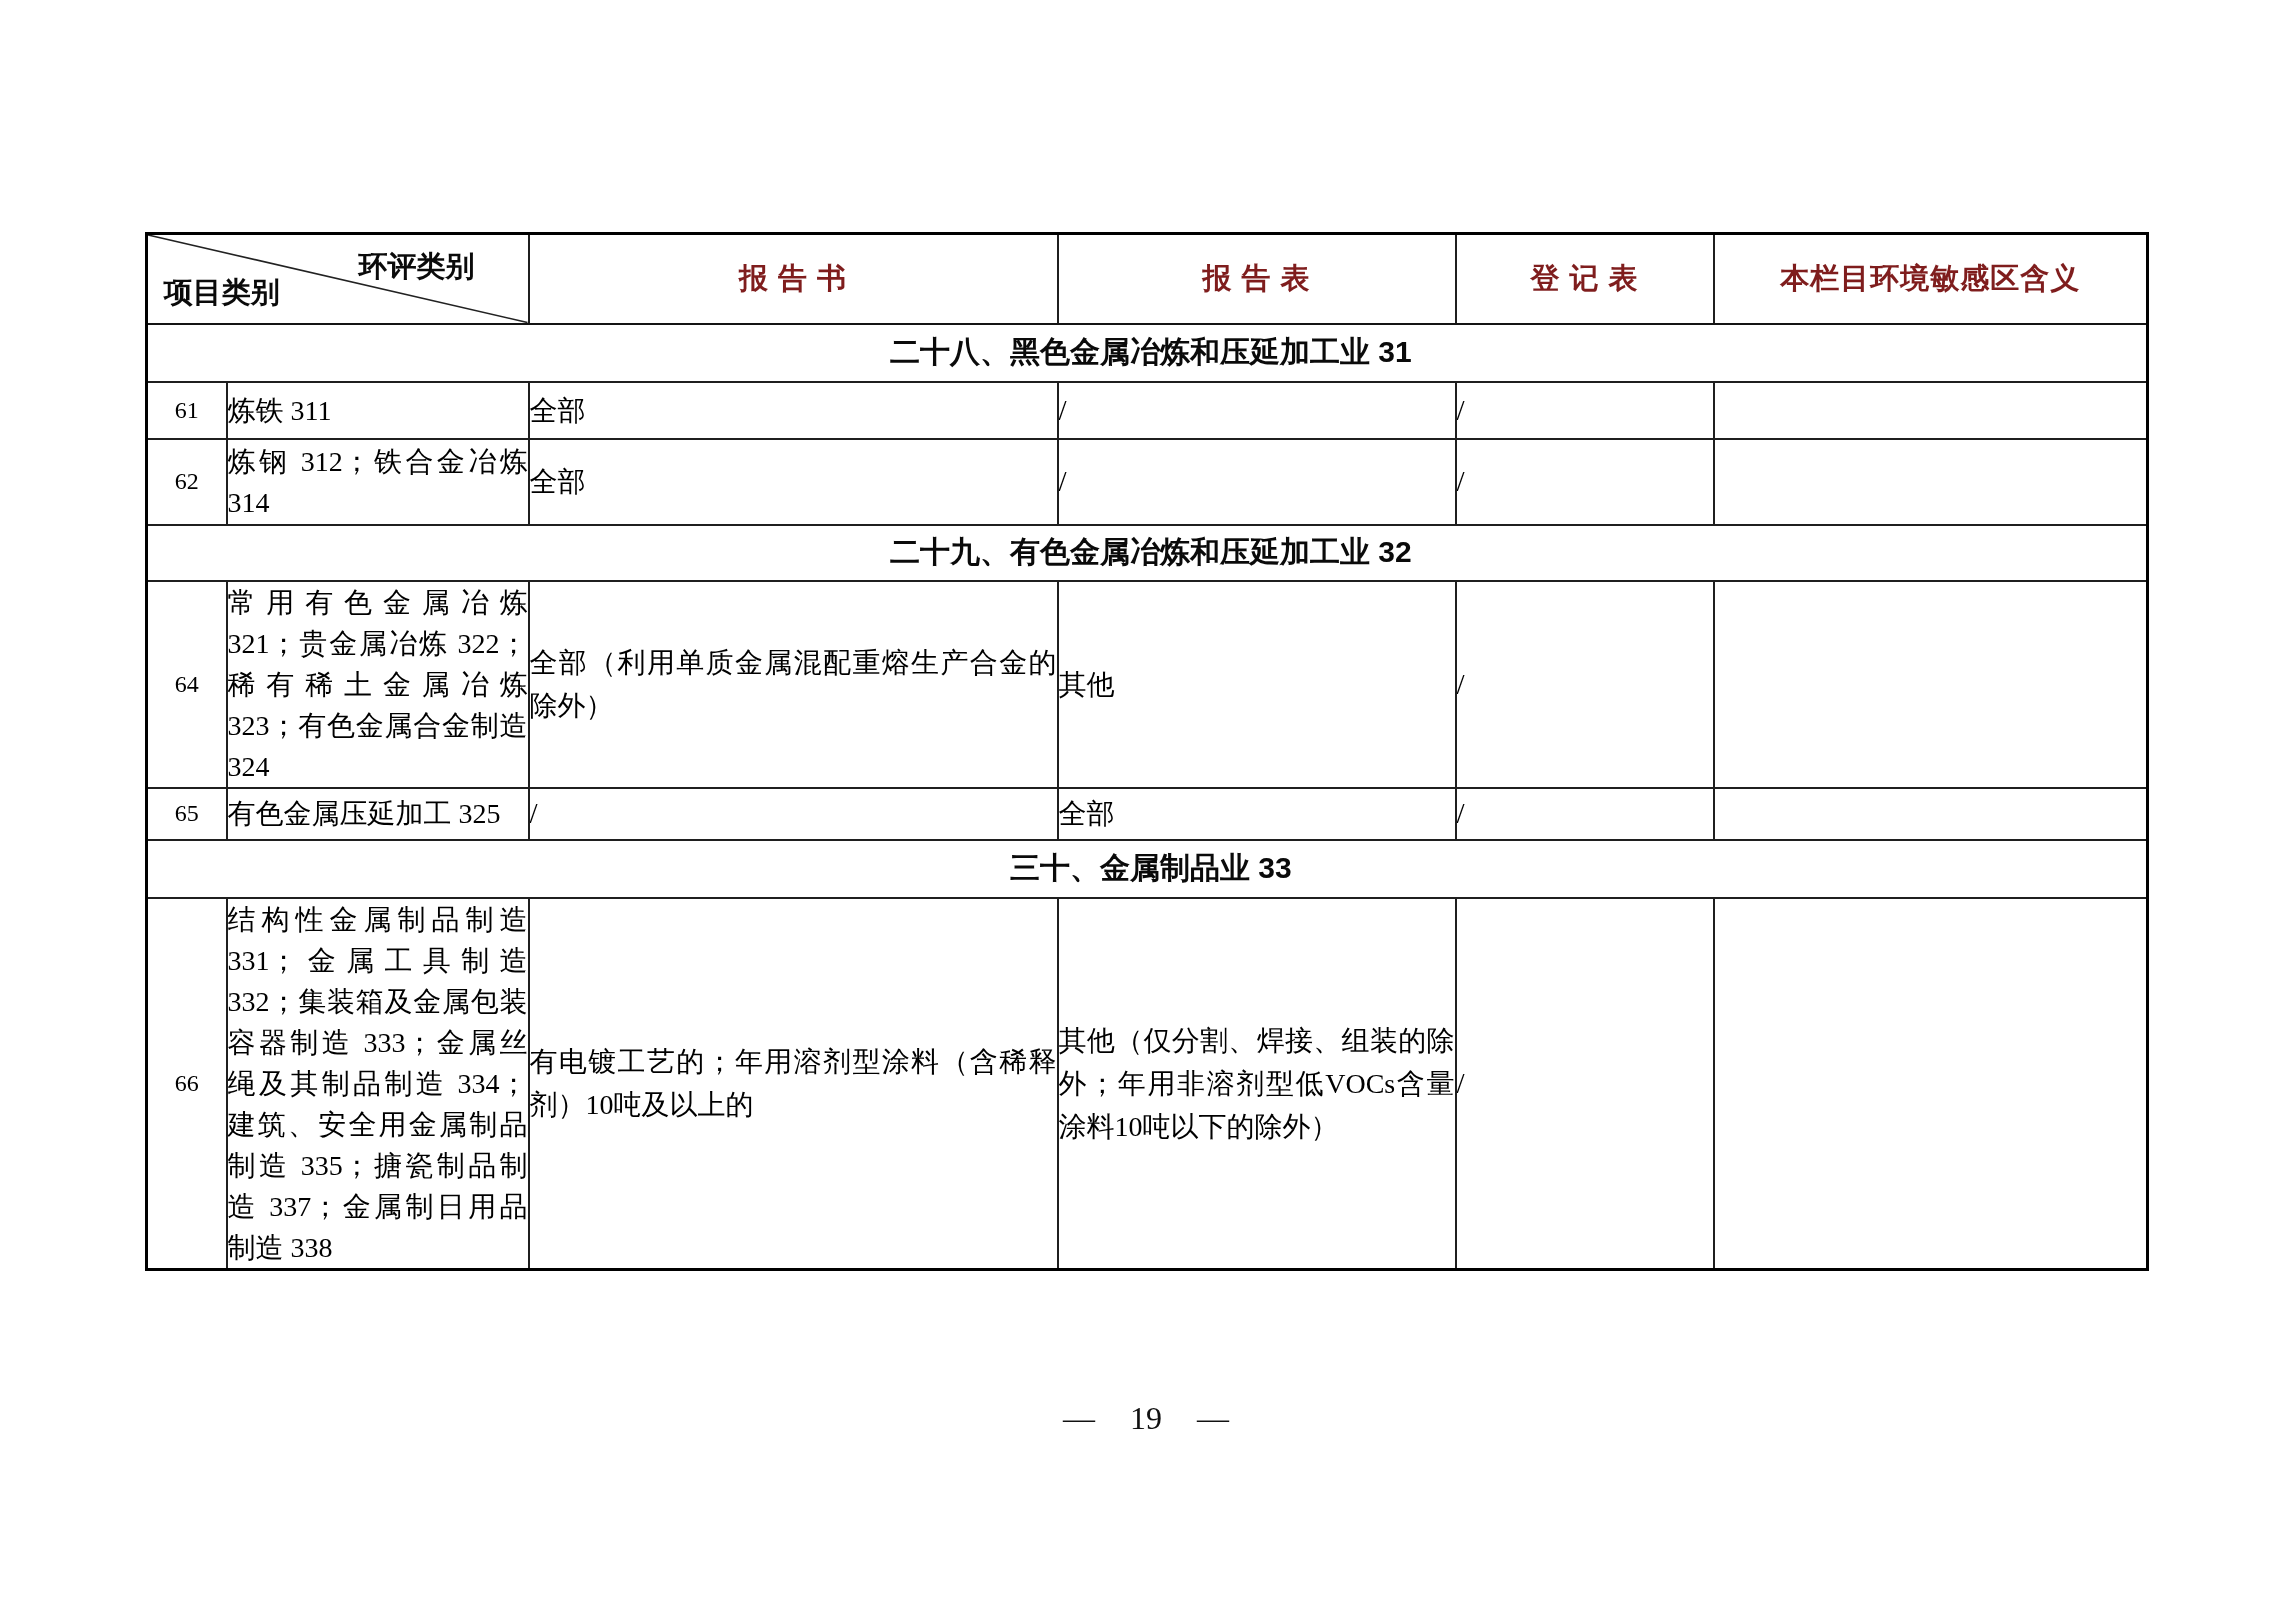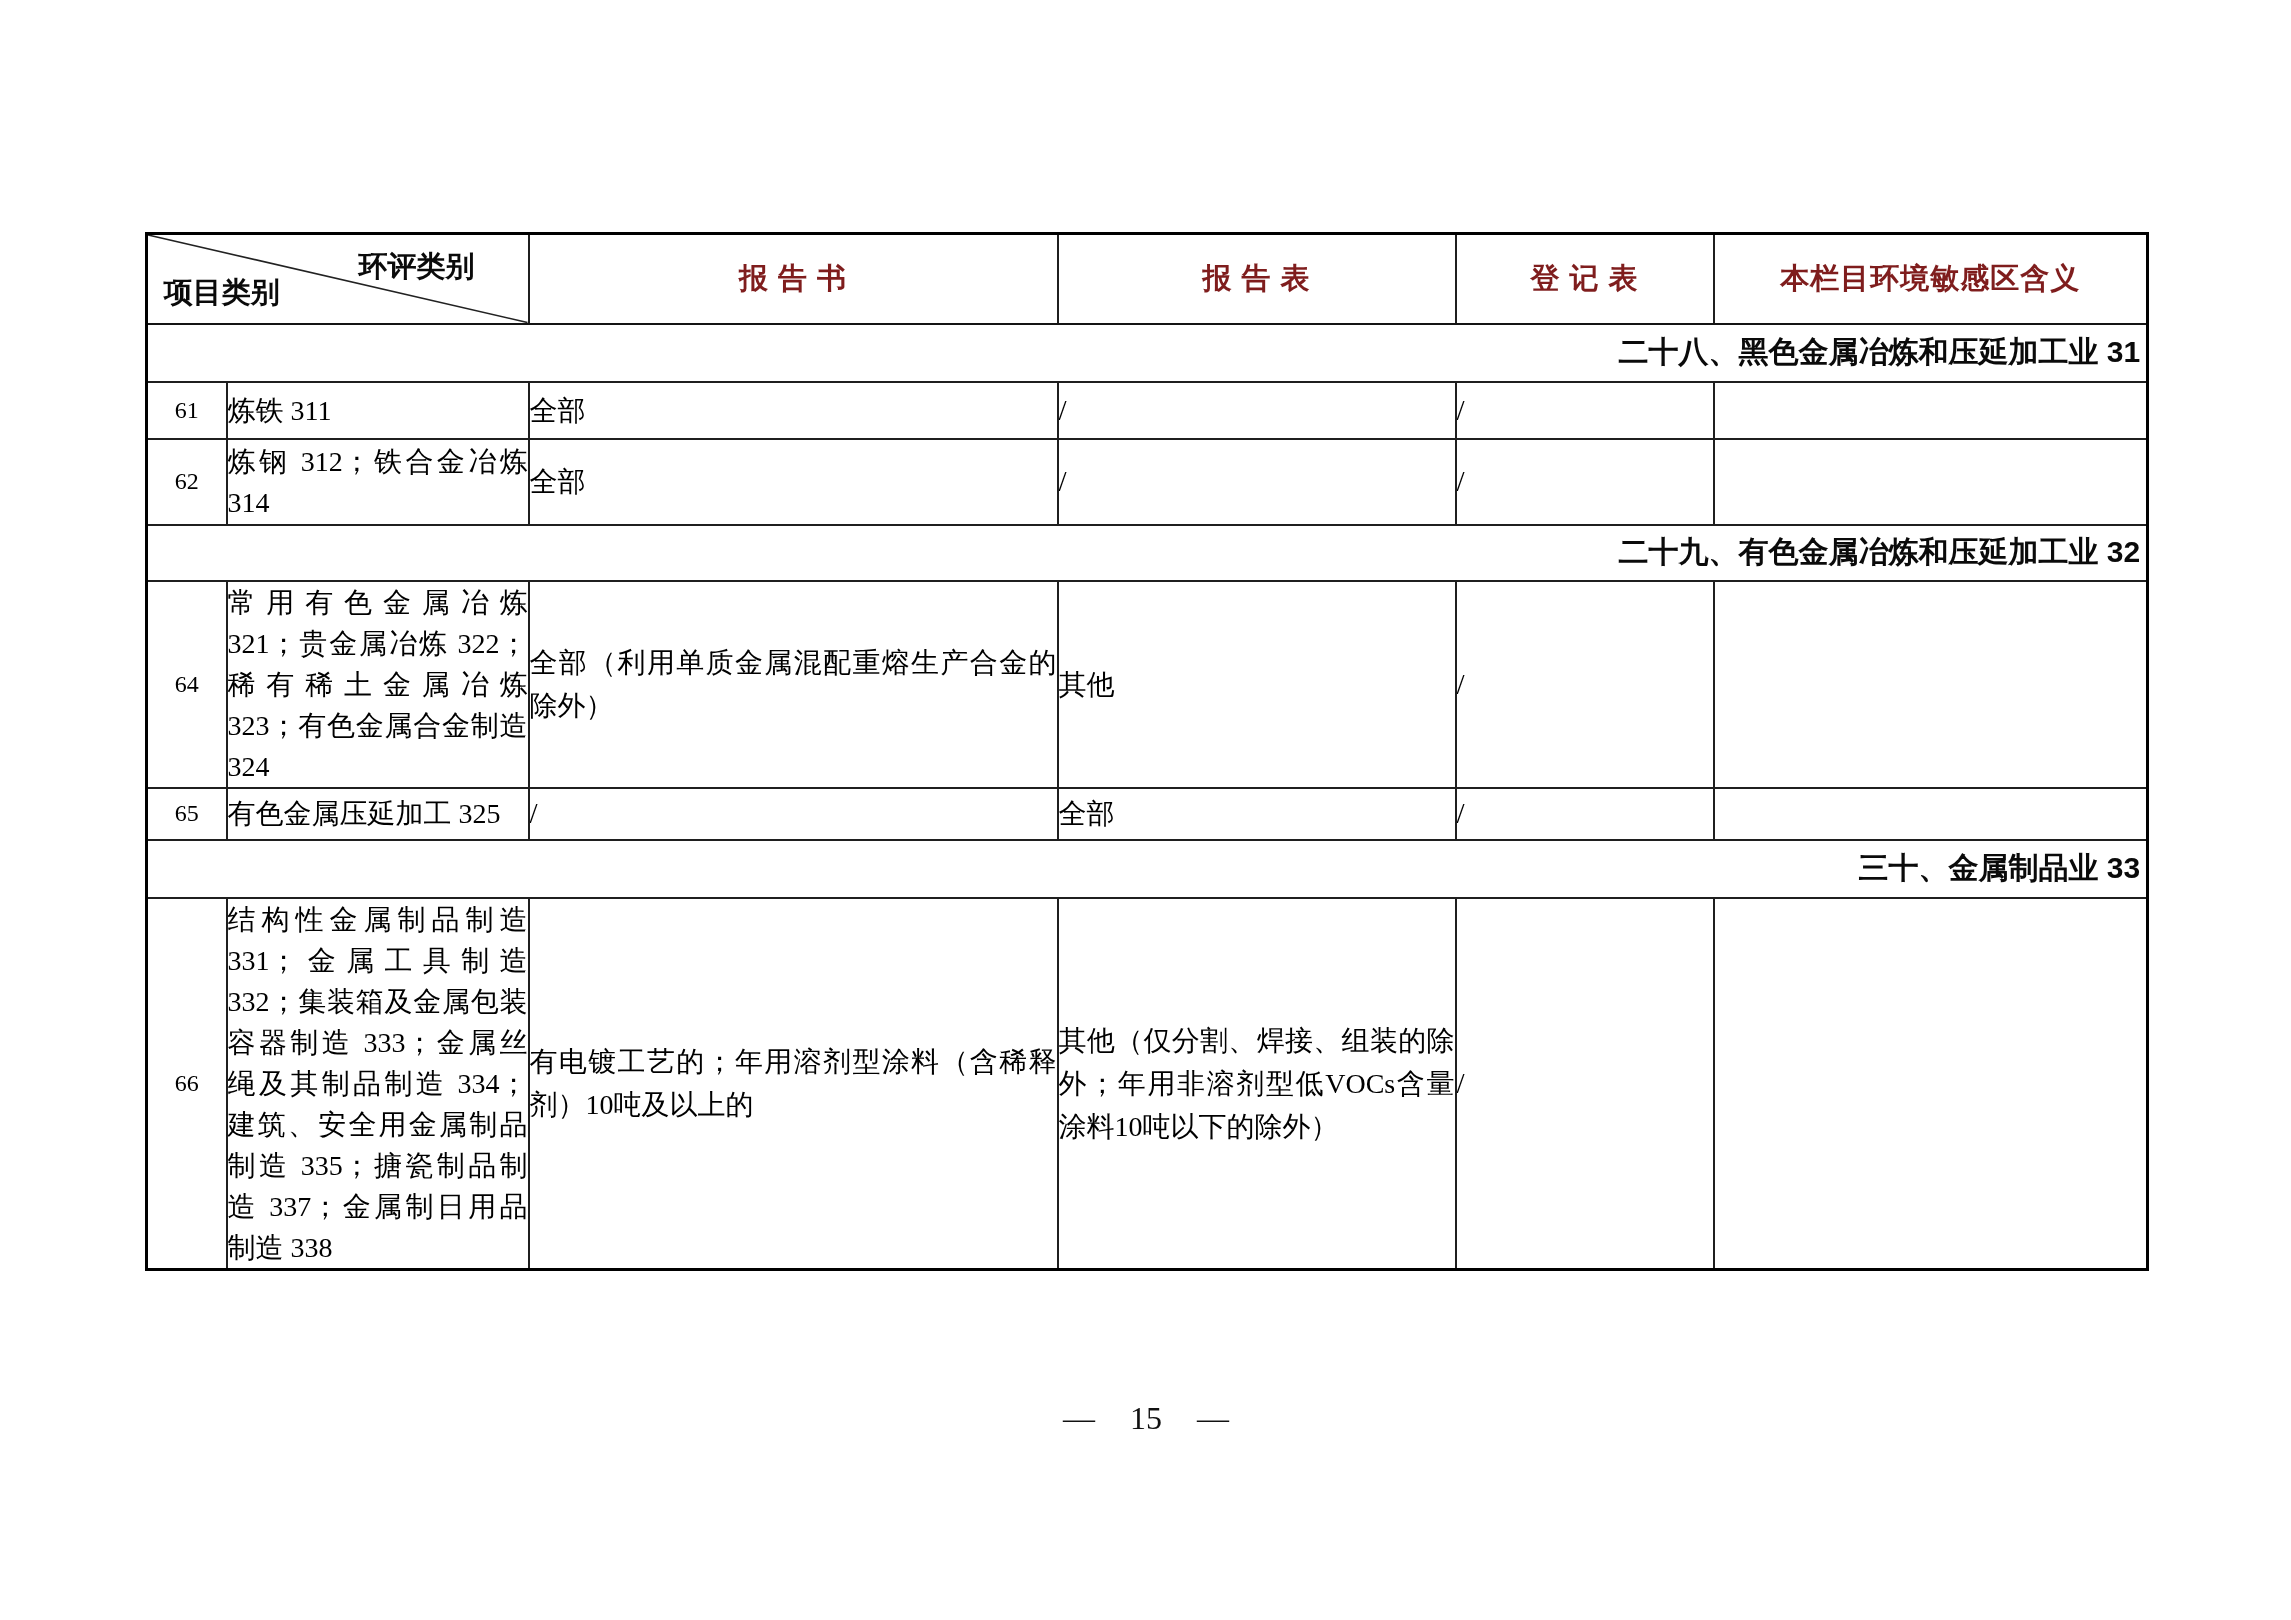--- a/index.html
+++ b/index.html
@@ -41,21 +41,21 @@
     font-family:"Liberation Sans", sans-serif;
     font-weight:bold; font-size:29px; color:#0a0a0a;
     white-space:nowrap;
   }
   .corner .lab.top { top:11.8px; right:53px; }
   .corner .lab.bot { bottom:9.8px; left:15.7px; }
   
   tr.sec td {
     font-family:"Liberation Sans", sans-serif;
     font-weight:bold; font-size:30px; color:#0a0a0a;
-    text-align:right; padding:3.9px 5.9px 3.9px 13.7px;
+    text-align:center; padding:3.9px 5.9px 3.9px 13.7px;
   }
   tr.emph td { border-top:2.9px solid #141414; }
   
   .c-no   { text-align:center; font-size:24px;margin-left:48px; }
   .c-cat  {
     font-size:28px; line-height:41px;
     padding:5.9px 9.8px;
     text-align:justify; text-align-last:left;
   }
   .c-txt  {
@@ -157,18 +157,18 @@
       <td class="c-txt">有电镀工艺的；年用溶剂型涂料（含稀释剂）10吨及以上的</td>
       <td class="c-txt">其他（仅分割、焊接、组装的除外；年用非溶剂型低VOCs含量涂料10吨以下的除外）</td>
       <td class="c-slash">/</td>
       <td class="c-empty"></td>
     </tr>
   </tbody>
     </table>
 
   <div class="pageno">
     <span>—</span>
-    <span>15</span>
+    <span>19</span>
     <span>—</span>
   </div>
 
 </div>
 
 
 </body></html>

